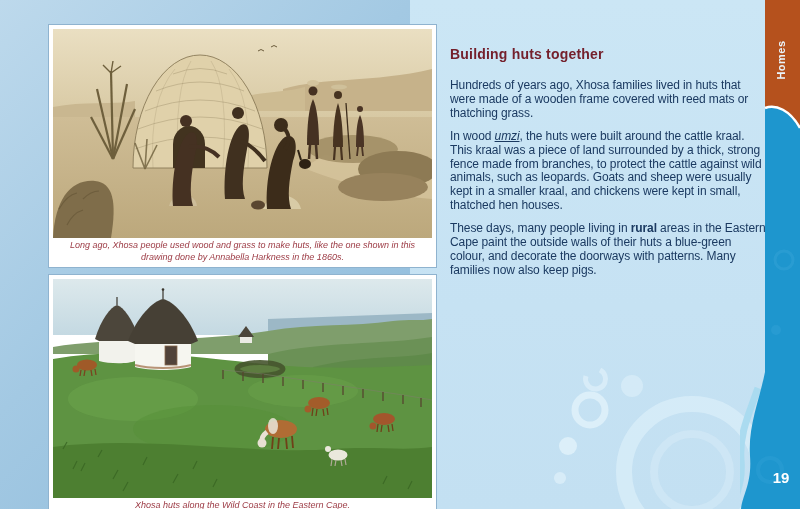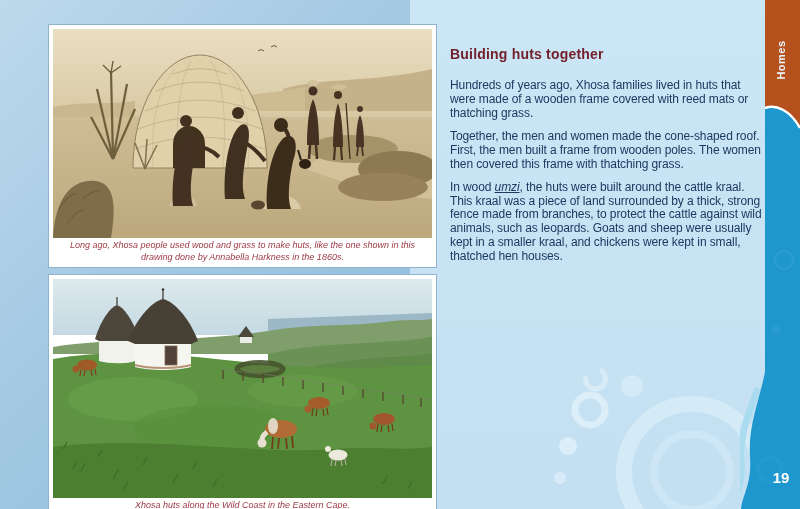--- a/index.html
+++ b/index.html
@@ -226,22 +226,22 @@
     <circle cx="28" cy="88" r="9" fill="#dceff9"></circle>
     <circle cx="92" cy="28" r="11" fill="#d7ecf8" opacity=".8"></circle>
     <circle cx="20" cy="120" r="6" fill="#dceff9" opacity=".8"></circle>
     <path d="M60,12 a10,10 0 1 1 -14,6" stroke="#dceff9" stroke-width="5" fill="none" opacity=".8"></path>
   </svg>
 
   <div class="content">
     <h1>Building huts together</h1>
     <div>
         <p><span>Hundreds of years ago, Xhosa families lived in huts that were made of a wooden frame covered with reed mats or thatching grass.</span></p>
-        <p><span>Together, the men and women made the cone-shaped roof.  First, the men built a frame from wooden poles.  The women then covered this frame with thatching grass.</span></p>
         <p><span>In wood </span><span class="italic">umzi</span><span>, the huts were built around the cattle kraal.  This kraal was a piece of land surrounded by a thick, strong fence made from branches, to protect the cattle against wild animals, such as leopards.  Goats and sheep were usually kept in a smaller kraal, and chickens were kept in small, thatched hen houses.</span></p>
+        <p><span>These days, many people living in </span><span class="bold">rural</span><span> areas in the Eastern Cape paint the outside walls of their huts a blue-green colour, and decorate the doorways with patterns.  Many families now also keep pigs.</span></p>
       </div>
   </div>
 
   <svg class="rail" width="60" height="509" viewBox="0 0 60 509">
     <path d="M18,388 C9,414 -1,434 1,460 C3,484 -5,494 -7,509" stroke="#a9daef" stroke-width="7" fill="none" opacity=".95"></path>
     <path d="M25,100 C38,98 52,106 60,118 L60,509 L1,509 C3,493 12,484 10,456 C8,426 19,402 25,372 Z" fill="#1e96ce"></path>
     <g>
       <circle cx="44" cy="260" r="9" fill="none" stroke="#3fa9da" stroke-width="3" opacity=".35"></circle>
       <circle cx="36" cy="330" r="5" fill="#3fa9da" opacity=".3"></circle>
       <circle cx="30" cy="470" r="12" fill="none" stroke="#35a3d6" stroke-width="4" opacity=".35"></circle>

